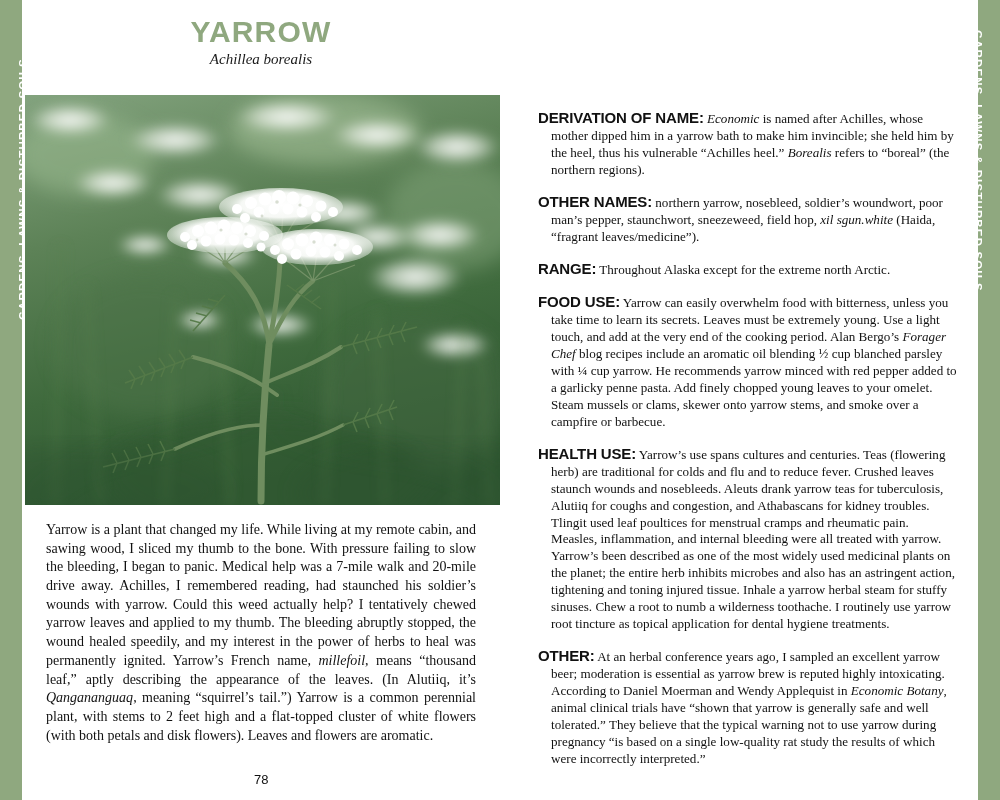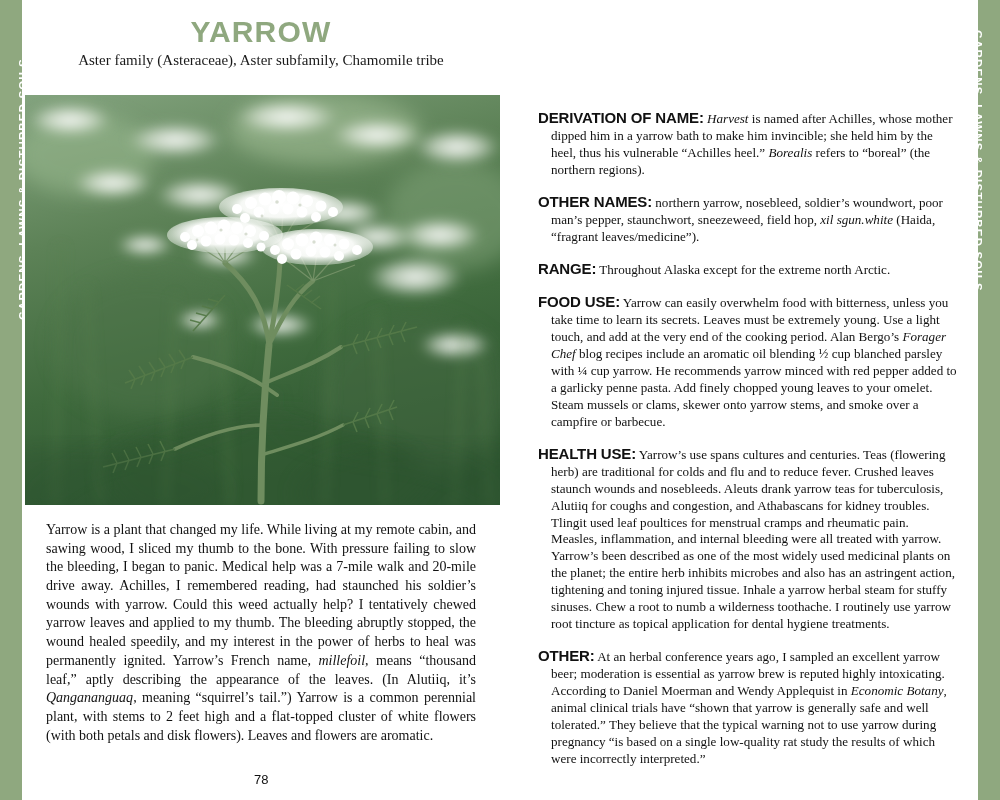--- a/index.html
+++ b/index.html
@@ -167,21 +167,21 @@
   </div>
 
   <div class="side-tab right">
     <span class="side-tab-label">GARDENS, LAWNS &amp; DISTURBED SOILS</span>
   </div>
 
   <div class="page verso">
 
     <div class="heading">
       <div class="plant-name">YARROW</div>
-      <div class="plant-taxonomy">Aster family (Asteraceae), Aster subfamily, Chamomile tribe</div>
+      <div class="plant-latin">Achillea borealis</div>
     </div>
 
     <div class="photo">
       <svg viewBox="0 0 477 410" preserveAspectRatio="xMidYMid slice" aria-hidden="true">
         <defs>
           <linearGradient id="bgGrad" x1="0" y1="0" x2="0.3" y2="1">
             <stop offset="0%" stop-color="#83a37e"></stop>
             <stop offset="35%" stop-color="#5d8257"></stop>
             <stop offset="70%" stop-color="#3f6a3d"></stop>
             <stop offset="100%" stop-color="#2f5731"></stop>
@@ -369,21 +369,21 @@
       </svg>
     </div>
 
     <div class="essay">Yarrow is a plant that changed my life. While living at my remote cabin, and sawing wood, I sliced my thumb to the bone. With pressure failing to slow the bleeding, I began to panic. Medical help was a 7-mile walk and 20-mile drive away. Achilles, I remembered reading, had staunched his soldier’s wounds with yarrow. Could this weed actually help? I tentatively chewed yarrow leaves and applied to my thumb. The bleeding abruptly stopped, the wound healed speedily, and my interest in the power of herbs to heal was permanently ignited. Yarrow’s French name, <i>millefoil</i>, means “thousand leaf,” aptly describing the appearance of the leaves. (In Alutiiq, it’s <i>Qangananguaq</i>, meaning “squirrel’s tail.”) Yarrow is a common perennial plant, with stems to 2 feet high and a flat-topped cluster of white flowers (with both petals and disk flowers). Leaves and flowers are aromatic.</div>
 
     <div class="folio verso">78</div>
   </div>
 
   <div class="page recto">
     <div class="entries">
-        <p class="entry"><span class="lbl">DERIVATION OF NAME:</span><span> <i>Harvest</i> is named after Achilles, whose mother dipped him in a yarrow bath to make him invincible; she held him by the heel, thus his vulnerable “Achilles heel.” <i>Borealis</i> refers to “boreal” (the northern regions).</span></p>
+        <p class="entry"><span class="lbl">DERIVATION OF NAME:</span><span> <i>Economic</i> is named after Achilles, whose mother dipped him in a yarrow bath to make him invincible; she held him by the heel, thus his vulnerable “Achilles heel.” <i>Borealis</i> refers to “boreal” (the northern regions).</span></p>
         <p class="entry"><span class="lbl">OTHER NAMES:</span><span> northern yarrow, nosebleed, soldier’s woundwort, poor man’s pepper, staunchwort, sneezeweed, field hop, <i>xil sgun.white</i> (Haida, “fragrant leaves/medicine”).</span></p>
         <p class="entry"><span class="lbl">RANGE:</span><span> Throughout Alaska except for the extreme north Arctic.</span></p>
         <p class="entry"><span class="lbl">FOOD USE:</span><span> Yarrow can easily overwhelm food with bitterness, unless you take time to learn its secrets. Leaves must be extremely young. Use a light touch, and add at the very end of the cooking period. Alan Bergo’s <i>Forager Chef</i> blog recipes include an aromatic oil blending ½ cup blanched parsley with ¼ cup yarrow. He recommends yarrow minced with red pepper added to a garlicky penne pasta. Add finely chopped young leaves to your omelet. Steam mussels or clams, skewer onto yarrow stems, and smoke over a campfire or barbecue.</span></p>
         <p class="entry"><span class="lbl">HEALTH USE:</span><span> Yarrow’s use spans cultures and centuries. Teas (flowering herb) are traditional for colds and flu and to reduce fever. Crushed leaves staunch wounds and nosebleeds. Aleuts drank yarrow teas for tuberculosis, Alutiiq for coughs and congestion, and Athabascans for kidney troubles. Tlingit used leaf poultices for menstrual cramps and rheumatic pain. Measles, inflammation, and internal bleeding were all treated with yarrow. Yarrow’s been described as one of the most widely used medicinal plants on the planet; the entire herb inhibits microbes and also has an astringent action, tightening and toning injured tissue. Inhale a yarrow herbal steam for stuffy sinuses. Chew a root to numb a wilderness toothache. I routinely use yarrow root tincture as topical application for dental hygiene treatments.</span></p>
         <p class="entry"><span class="lbl">OTHER:</span><span> At an herbal conference years ago, I sampled an excellent yarrow beer; moderation is essential as yarrow brew is reputed highly intoxicating. According to Daniel Moerman and Wendy Applequist in <i>Economic Botany</i>, animal clinical trials have “shown that yarrow is generally safe and well tolerated.” They believe that the typical warning not to use yarrow during pregnancy “is based on a single low-quality rat study the results of which were incorrectly interpreted.”</span></p>
       </div>
 
   </div>
 
 </div>

